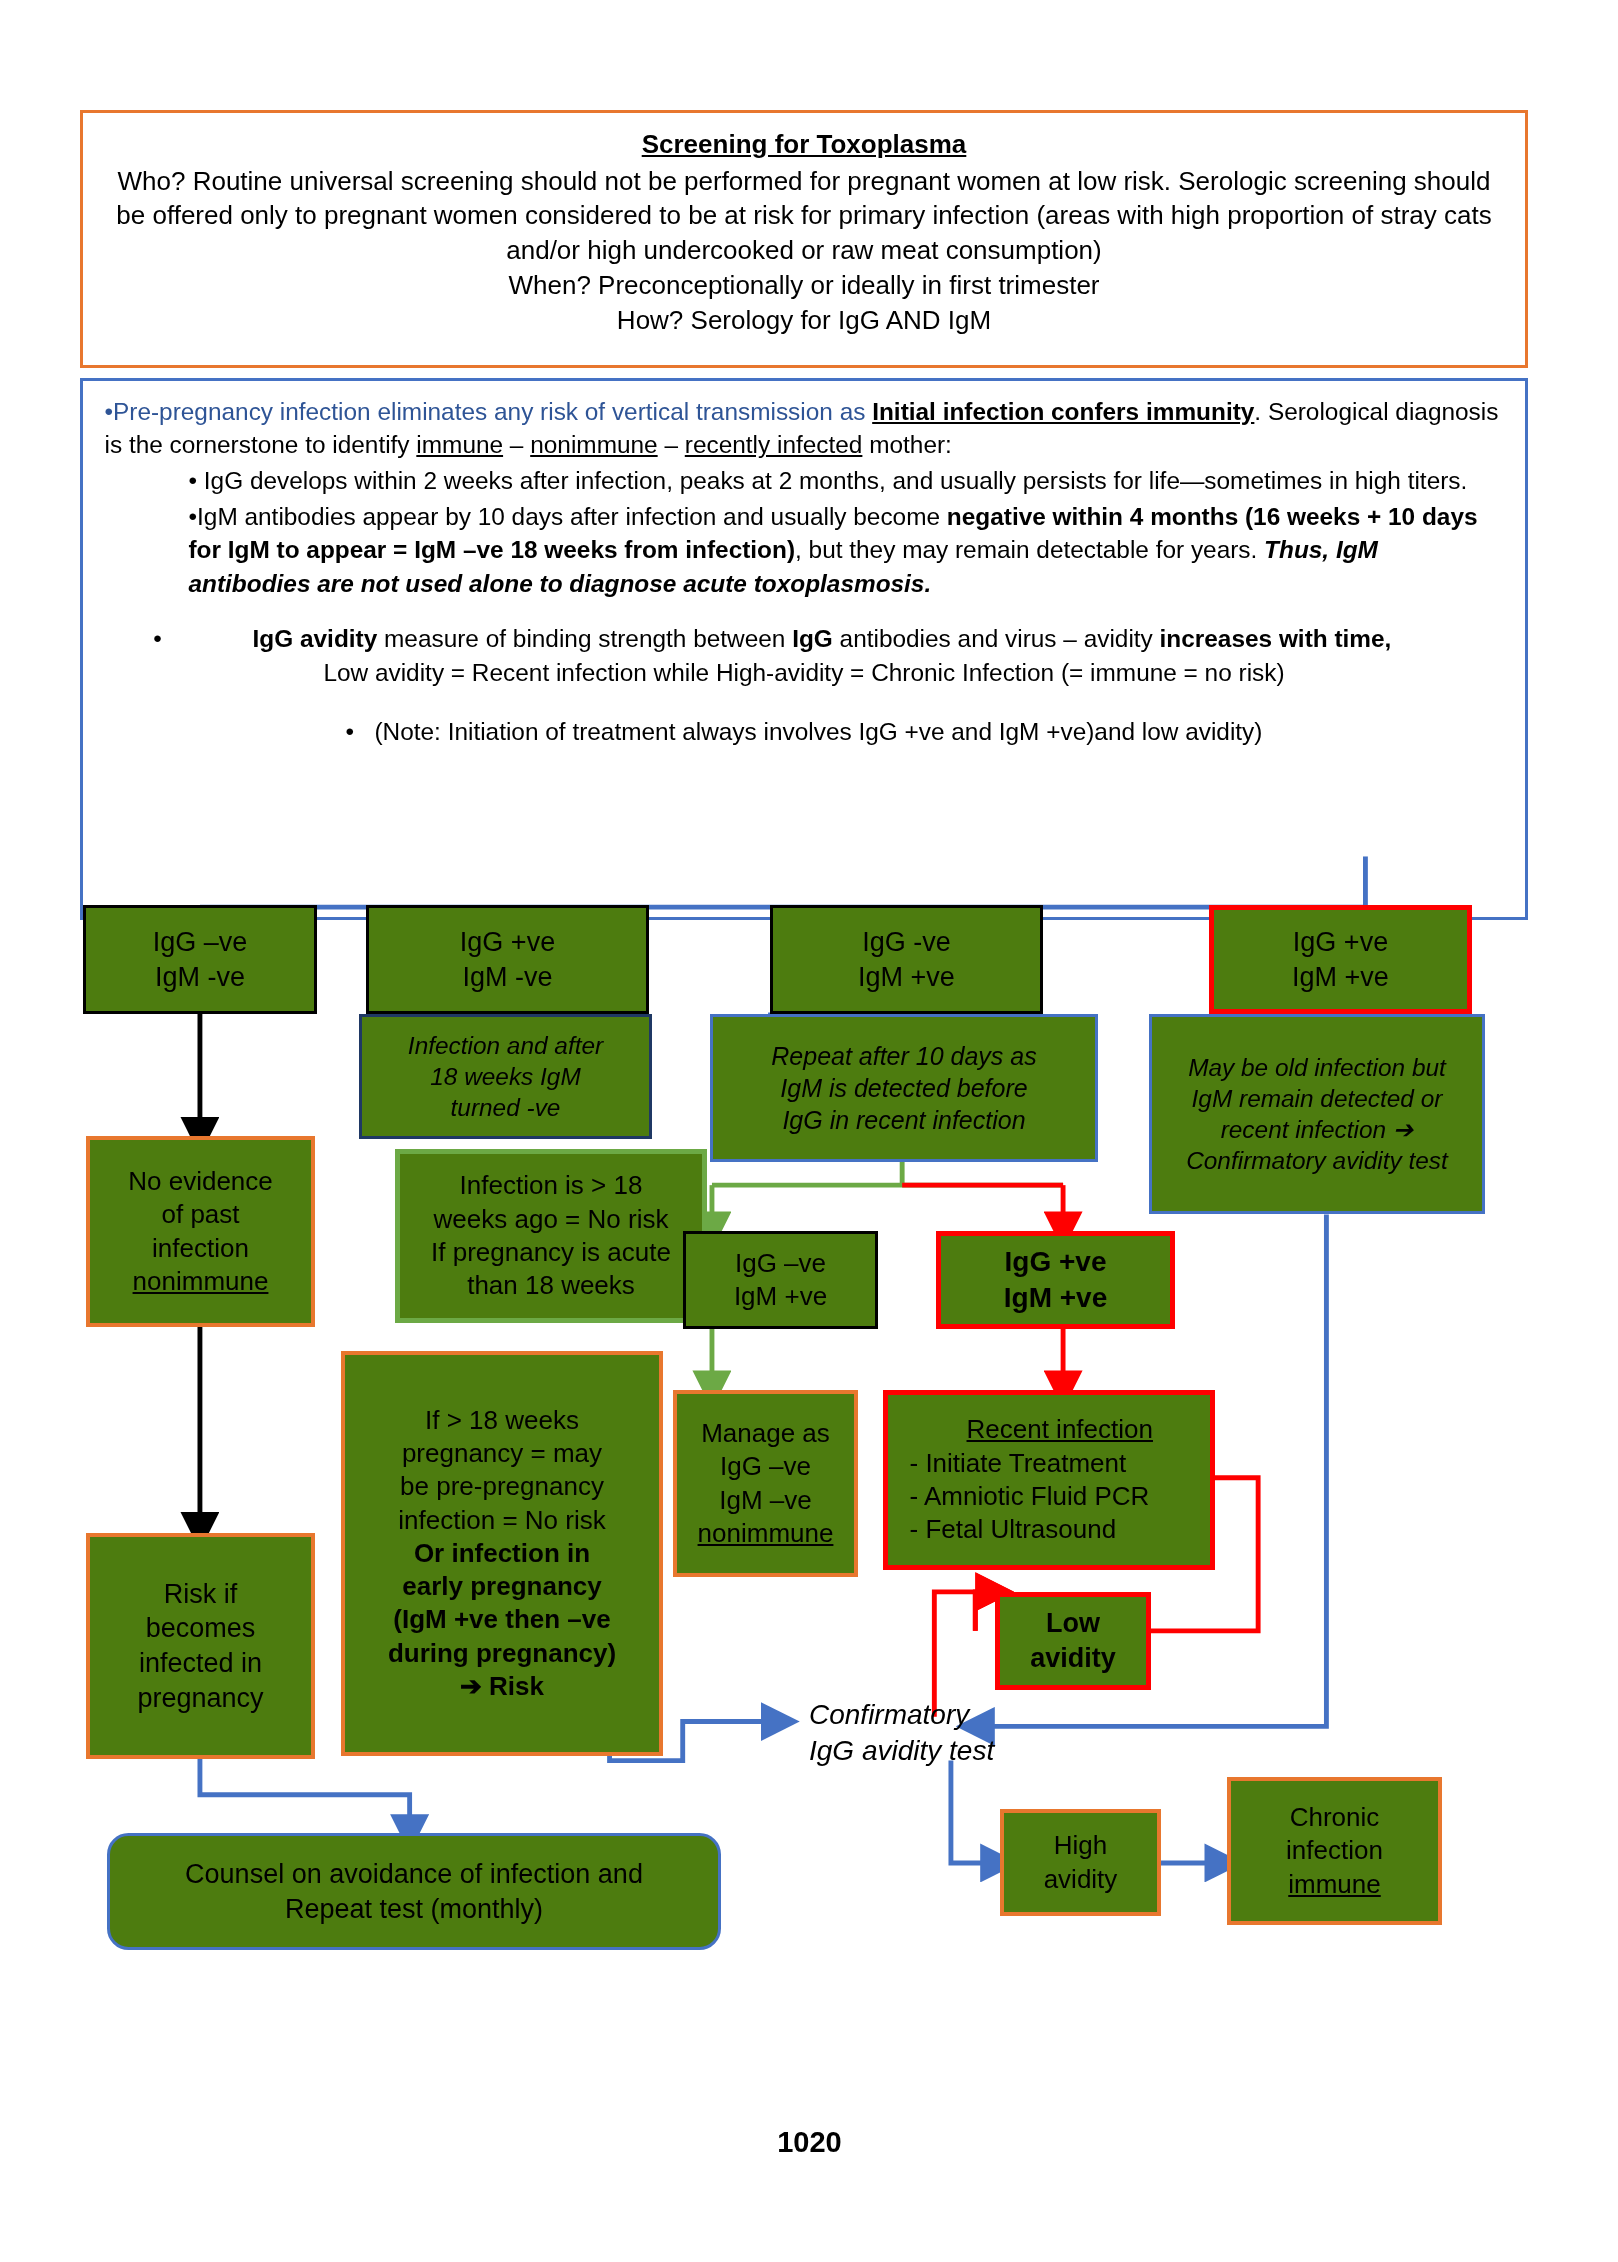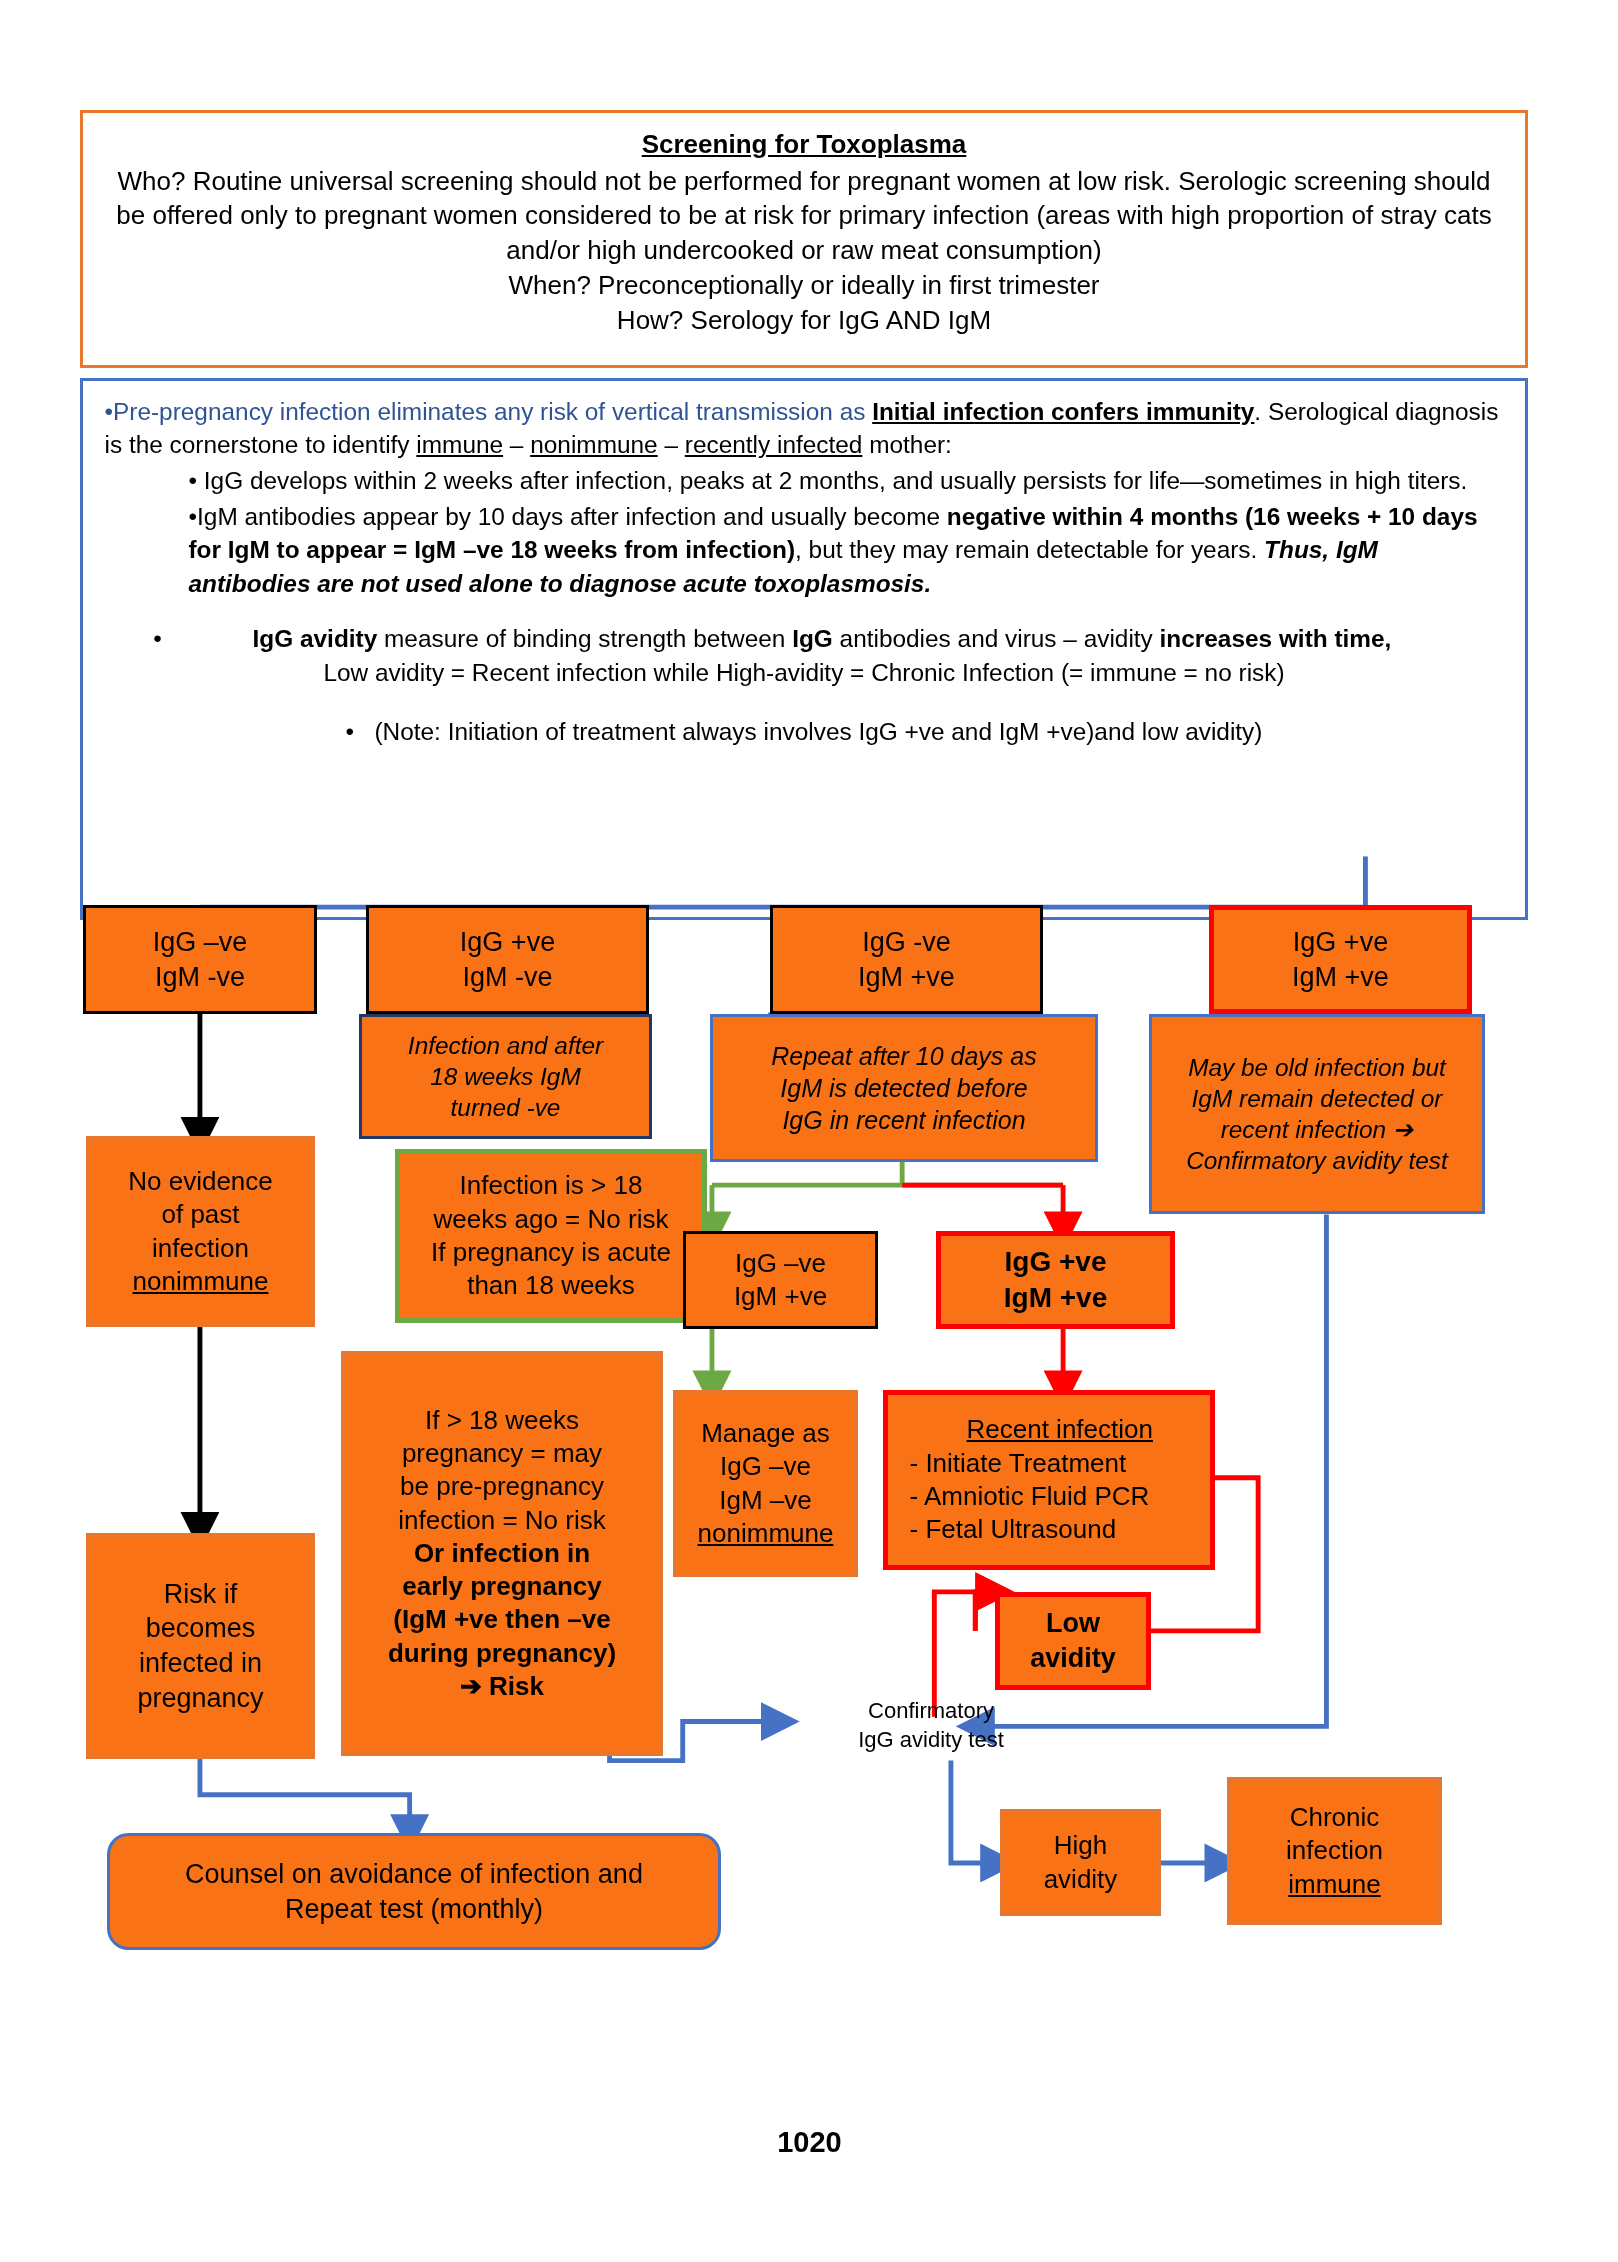--- a/index.html
+++ b/index.html
@@ -12,21 +12,21 @@
     font-family: "Liberation Sans", sans-serif;
     color: #000;
     position: relative;
     overflow: hidden;
   }
   .page { position: relative; width: 1619px; height: 2263px; }
 
   
   .box {
     position: absolute;
-    background: #f97316;
+    background: #4d7c0f;
     display: flex;
     flex-direction: column;
     align-items: center;
     justify-content: center;
     text-align: center;
     line-height: 1.28;
   }
   .b-black  { border: 3.9px solid #000000; }
   .b-orange { border: 4.9px solid #E8772E; }
   .b-blue   { border: 3.9px solid #4572C4; }
@@ -264,22 +264,22 @@
     <span class="ln">-  Initiate Treatment</span>
     <span class="ln">-  Amniotic Fluid PCR</span>
     <span class="ln">-  Fetal Ultrasound</span>
   </div>
 
   <div class="box b-red bold" style="left:995px; top:1592px; width:156px; height:98px; font-size:27px;">
     <span class="ln">Low</span>
     <span class="ln">avidity</span>
   </div>
 
-  <div style="position:absolute; left:809px; top:1697px; width:244px; text-align:center;
-              font-size:22px; line-height:1.3;">
+  <div style="position:absolute; left:809px; top:1697px; width:244px; text-align:left;
+              font-style:italic; font-size:28px; line-height:1.3;">
     <span class="ln">Confirmatory</span>
     <span class="ln">IgG avidity test</span>
   </div>
 
   <div class="box b-orange" style="left:1000px; top:1809px; width:161px; height:107px; font-size:26px;">
     <span class="ln">High</span>
     <span class="ln">avidity</span>
   </div>
 
   <div class="box b-orange" style="left:1227px; top:1777px; width:215px; height:148px; font-size:26px;">

